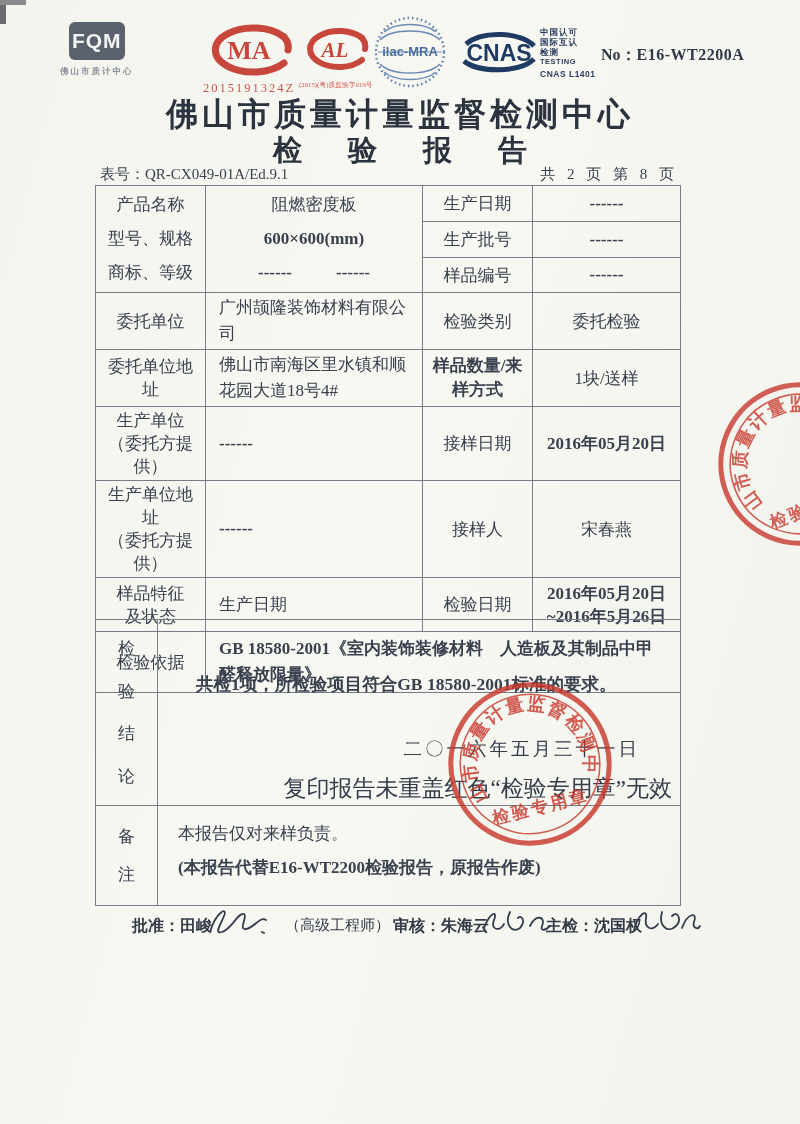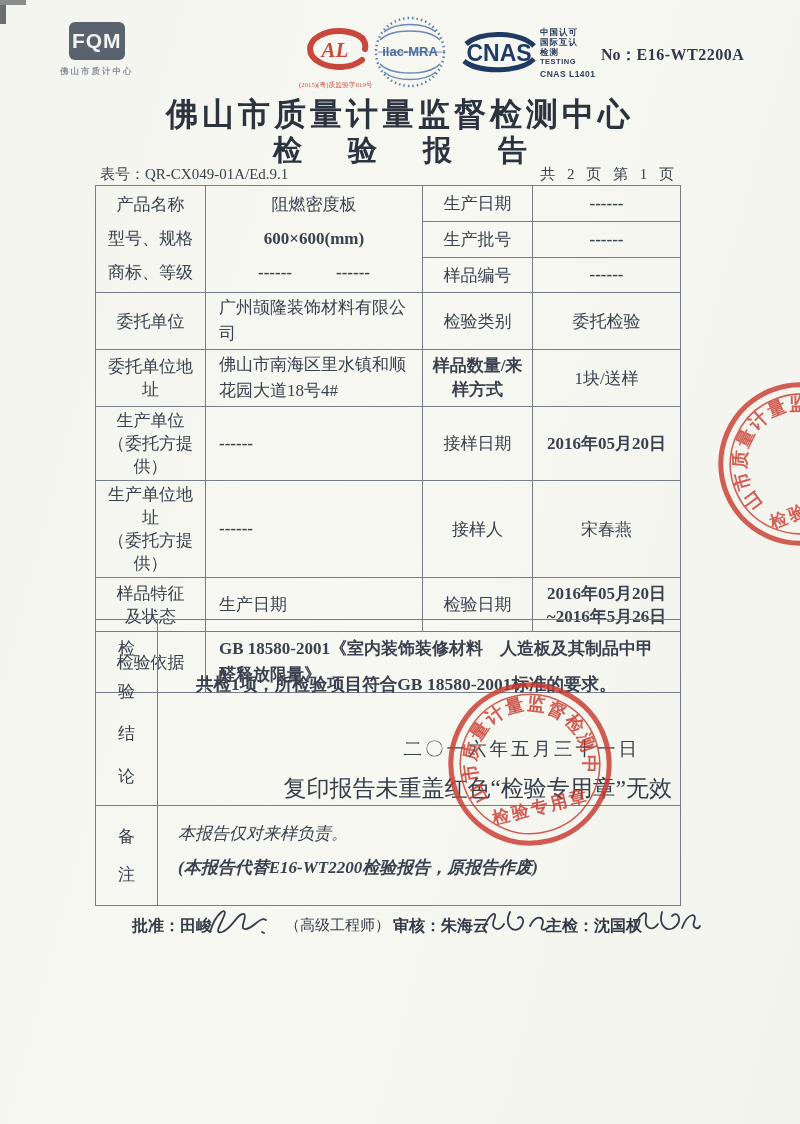--- a/index.html
+++ b/index.html
@@ -51,21 +51,21 @@
   .dash-pair{display:flex;justify-content:center;gap:44px;font-weight:bold;}
   .cell-lines div{line-height:34px;}
   .basis{line-height:28px;padding:4px 12px;}
   .vert{vertical-align:middle;}
   .vert .vchars{display:flex;flex-direction:column;align-items:center;justify-content:space-around;height:100%;}
   .vert .vchars span{display:block;}
   .conc-cell{position:relative;padding:0;}
   .conc-text{position:absolute;left:38px;top:52px;font-weight:bold;font-size:17.5px;}
   .conc-date{position:absolute;right:40px;top:116px;font-size:18.5px;letter-spacing:3px;color:#343d4a;}
   .conc-note{position:absolute;right:8px;top:153px;font-size:23px;color:#343d4a;}
-  .rem-cell{position:relative;padding:0;font-style:italic;}
+  .rem-cell{position:relative;padding:0;}
   .rem-l1{position:absolute;left:20px;top:16px;font-size:17px;}
   .rem-l2{position:absolute;left:20px;top:50px;font-size:17px;font-weight:bold;}
   
   .stamp{position:absolute;pointer-events:none;}
   .stamp-conclusion{left:444px;top:678px;transform:rotate(-14deg);}
   .stamp-edge{left:714px;top:378px;transform:rotate(-22deg);}
   
   .sig-row{position:absolute;left:0;top:916px;width:100%;height:48px;font-size:16px;color:#323a47;margin-left:32px;}
   .sig-item{position:absolute;font-weight:bold;}
   .sig-title{position:absolute;font-weight:normal;font-size:15px;}
@@ -78,20 +78,28 @@
   <div class="corner-mark"></div>
   <div class="corner-mark2"></div>
 
   <div class="fqm">
     <div class="fqm-box">
         <span>FQM</span>
       </div>
     <div class="fqm-label">佛山市质计中心</div>
   </div>
 
+  <div class="cma">
+    <svg width="88" height="52" viewBox="0 0 88 52">
+      <path d="M79,13 A38,22 0 1 0 79,39" fill="none" stroke="#c8473c" stroke-width="7" stroke-linecap="round"></path>
+      <path d="M79,13 A38,22 0 0 1 83,26" fill="none" stroke="#c8473c" stroke-width="7" stroke-linecap="round"></path>
+      <text x="44" y="35" text-anchor="middle" font-size="26" font-weight="bold" fill="#c8473c" font-family="Liberation Serif,serif">MA</text>
+    </svg>
+    <div class="logo-num">2015191324Z</div>
+  </div>
 
   <div class="cal">
     <svg width="66" height="46" viewBox="0 0 66 46">
       <path d="M59,11 A29,18 0 1 0 59,33" fill="none" stroke="#c8473c" stroke-width="6" stroke-linecap="round"></path>
       <path d="M59,11 A29,18 0 0 1 62,22" fill="none" stroke="#c8473c" stroke-width="6" stroke-linecap="round"></path>
       <text x="32" y="30" text-anchor="middle" font-size="21" font-weight="bold" font-style="italic" fill="#c8473c" font-family="Liberation Serif,serif">AL</text>
     </svg>
     <div class="logo-num">(2015)(粤)质监验字019号</div>
   </div>
 
@@ -123,21 +131,21 @@
     <div class="eng2">CNAS L1401</div>
   </div>
 
   <div class="report-no">
     <span>No：</span><span class="num">E16-WT2200A</span>
   </div>
 
   <div class="org-title">佛山市质量计量监督检测中心</div>
   <div class="doc-title">检验报告</div>
   <div class="meta-form">表号：QR-CX049-01A/Ed.9.1</div>
-  <div class="meta-pages">共 2 页  第 1 页</div>
+  <div class="meta-pages">共 2 页  第 8 页</div>
 
   <table class="t1">
     <colgroup>
         <col style="width:110px">
         <col style="width:217px">
         <col style="width:110px">
         <col style="width:148px">
       </colgroup>
     <tbody>
         <tr style="height:35px">

